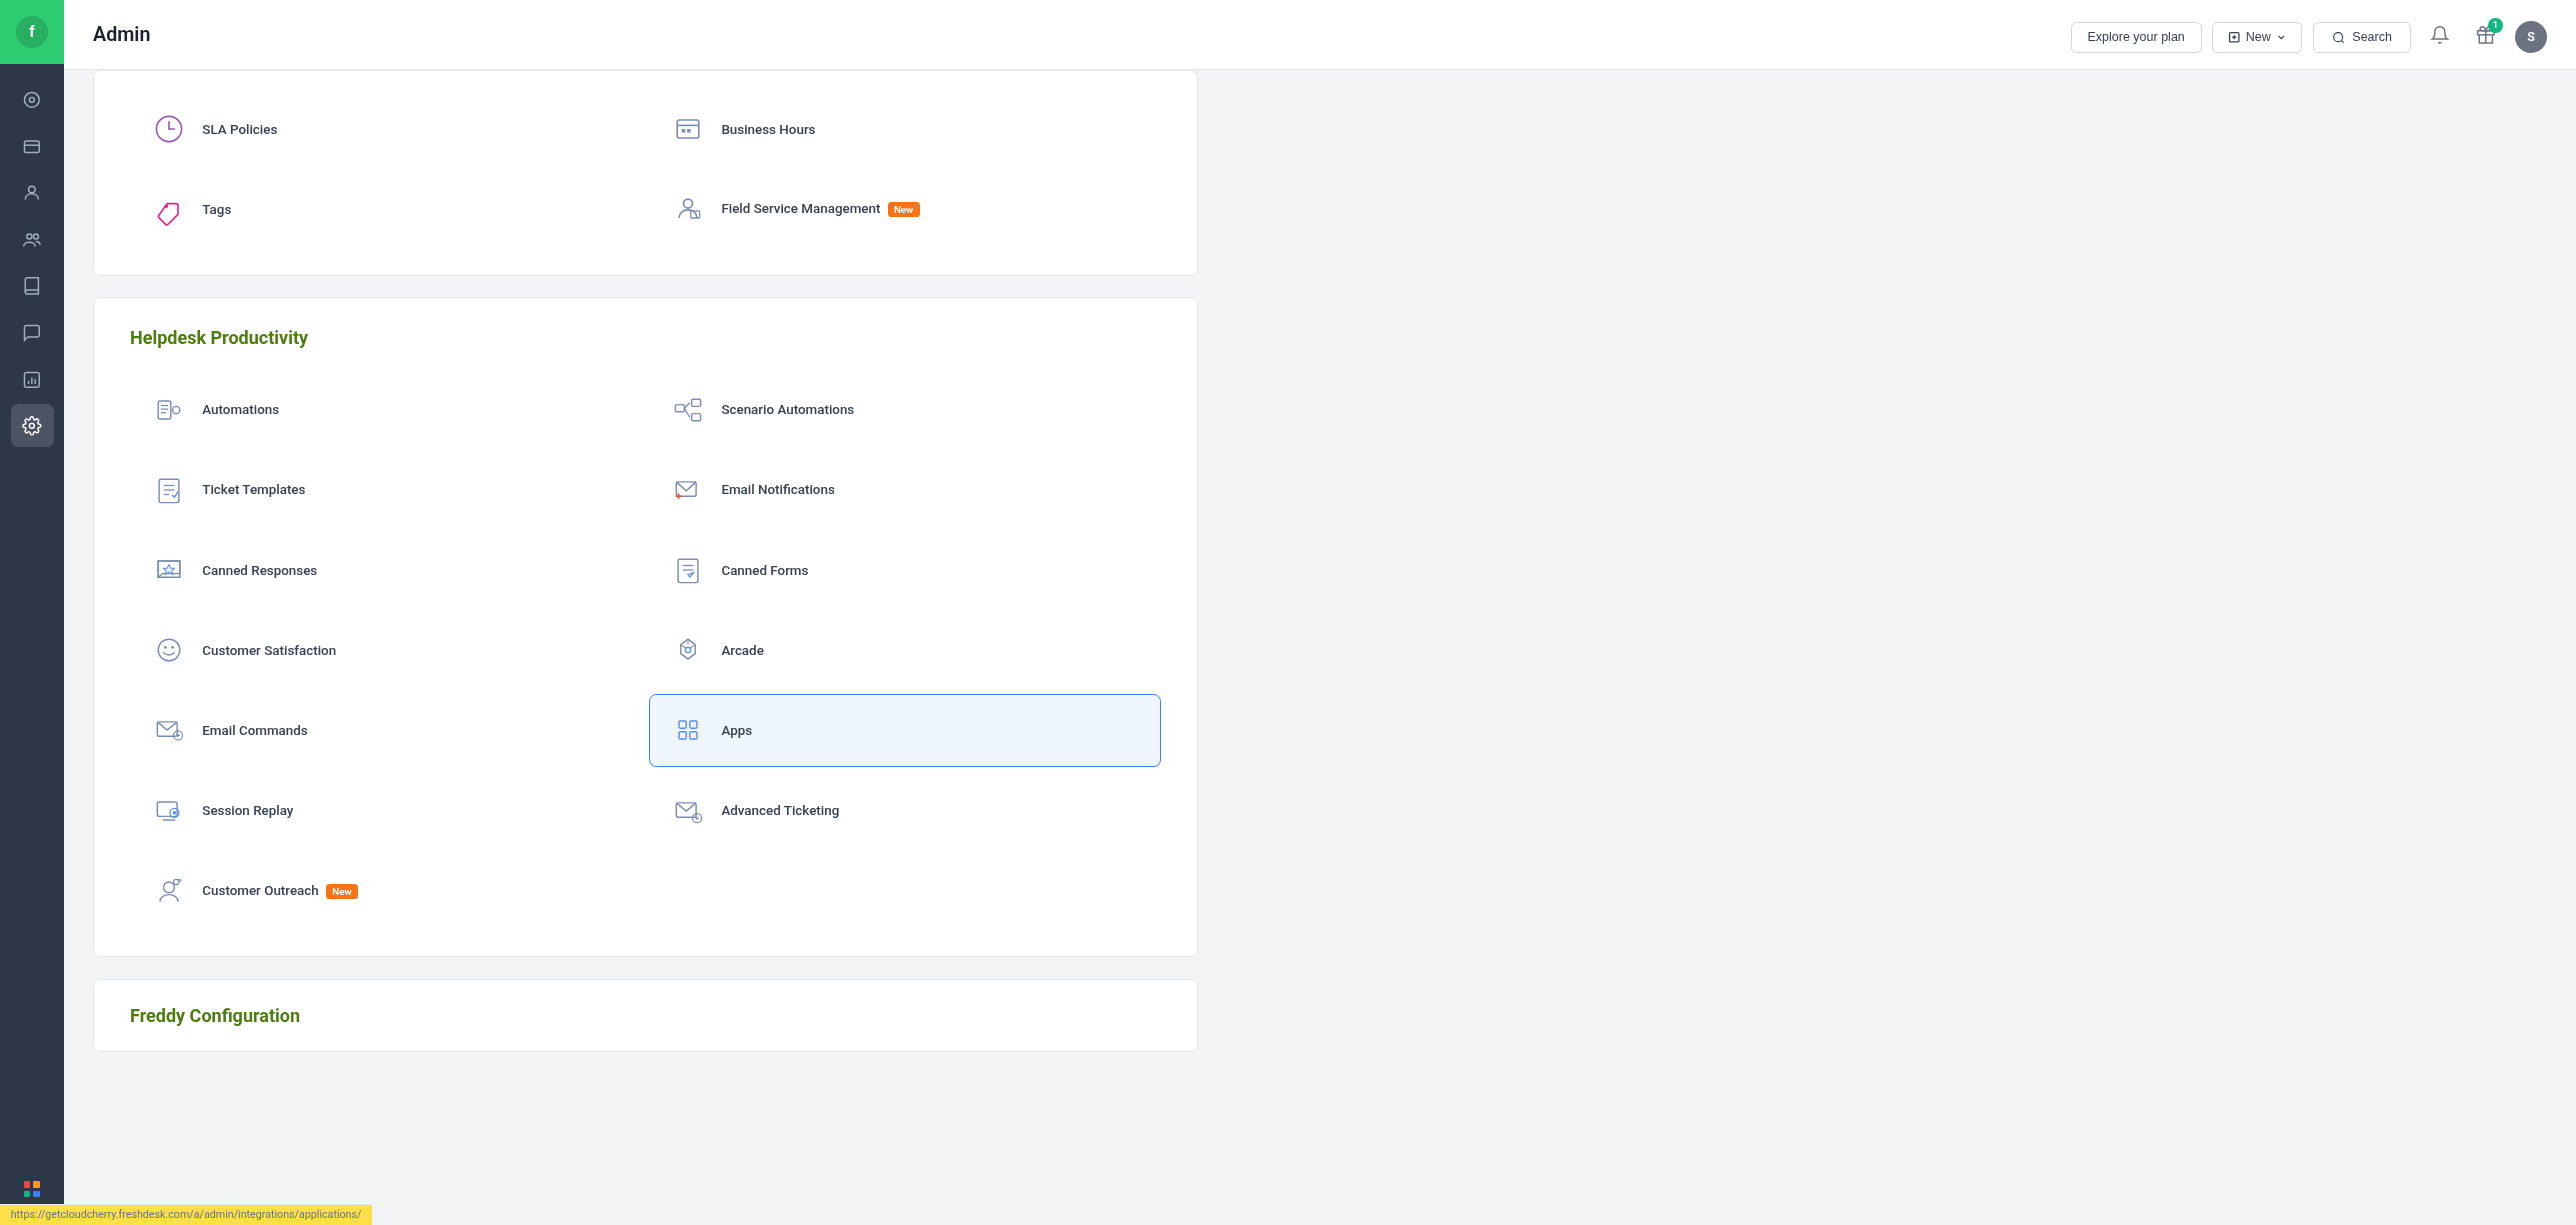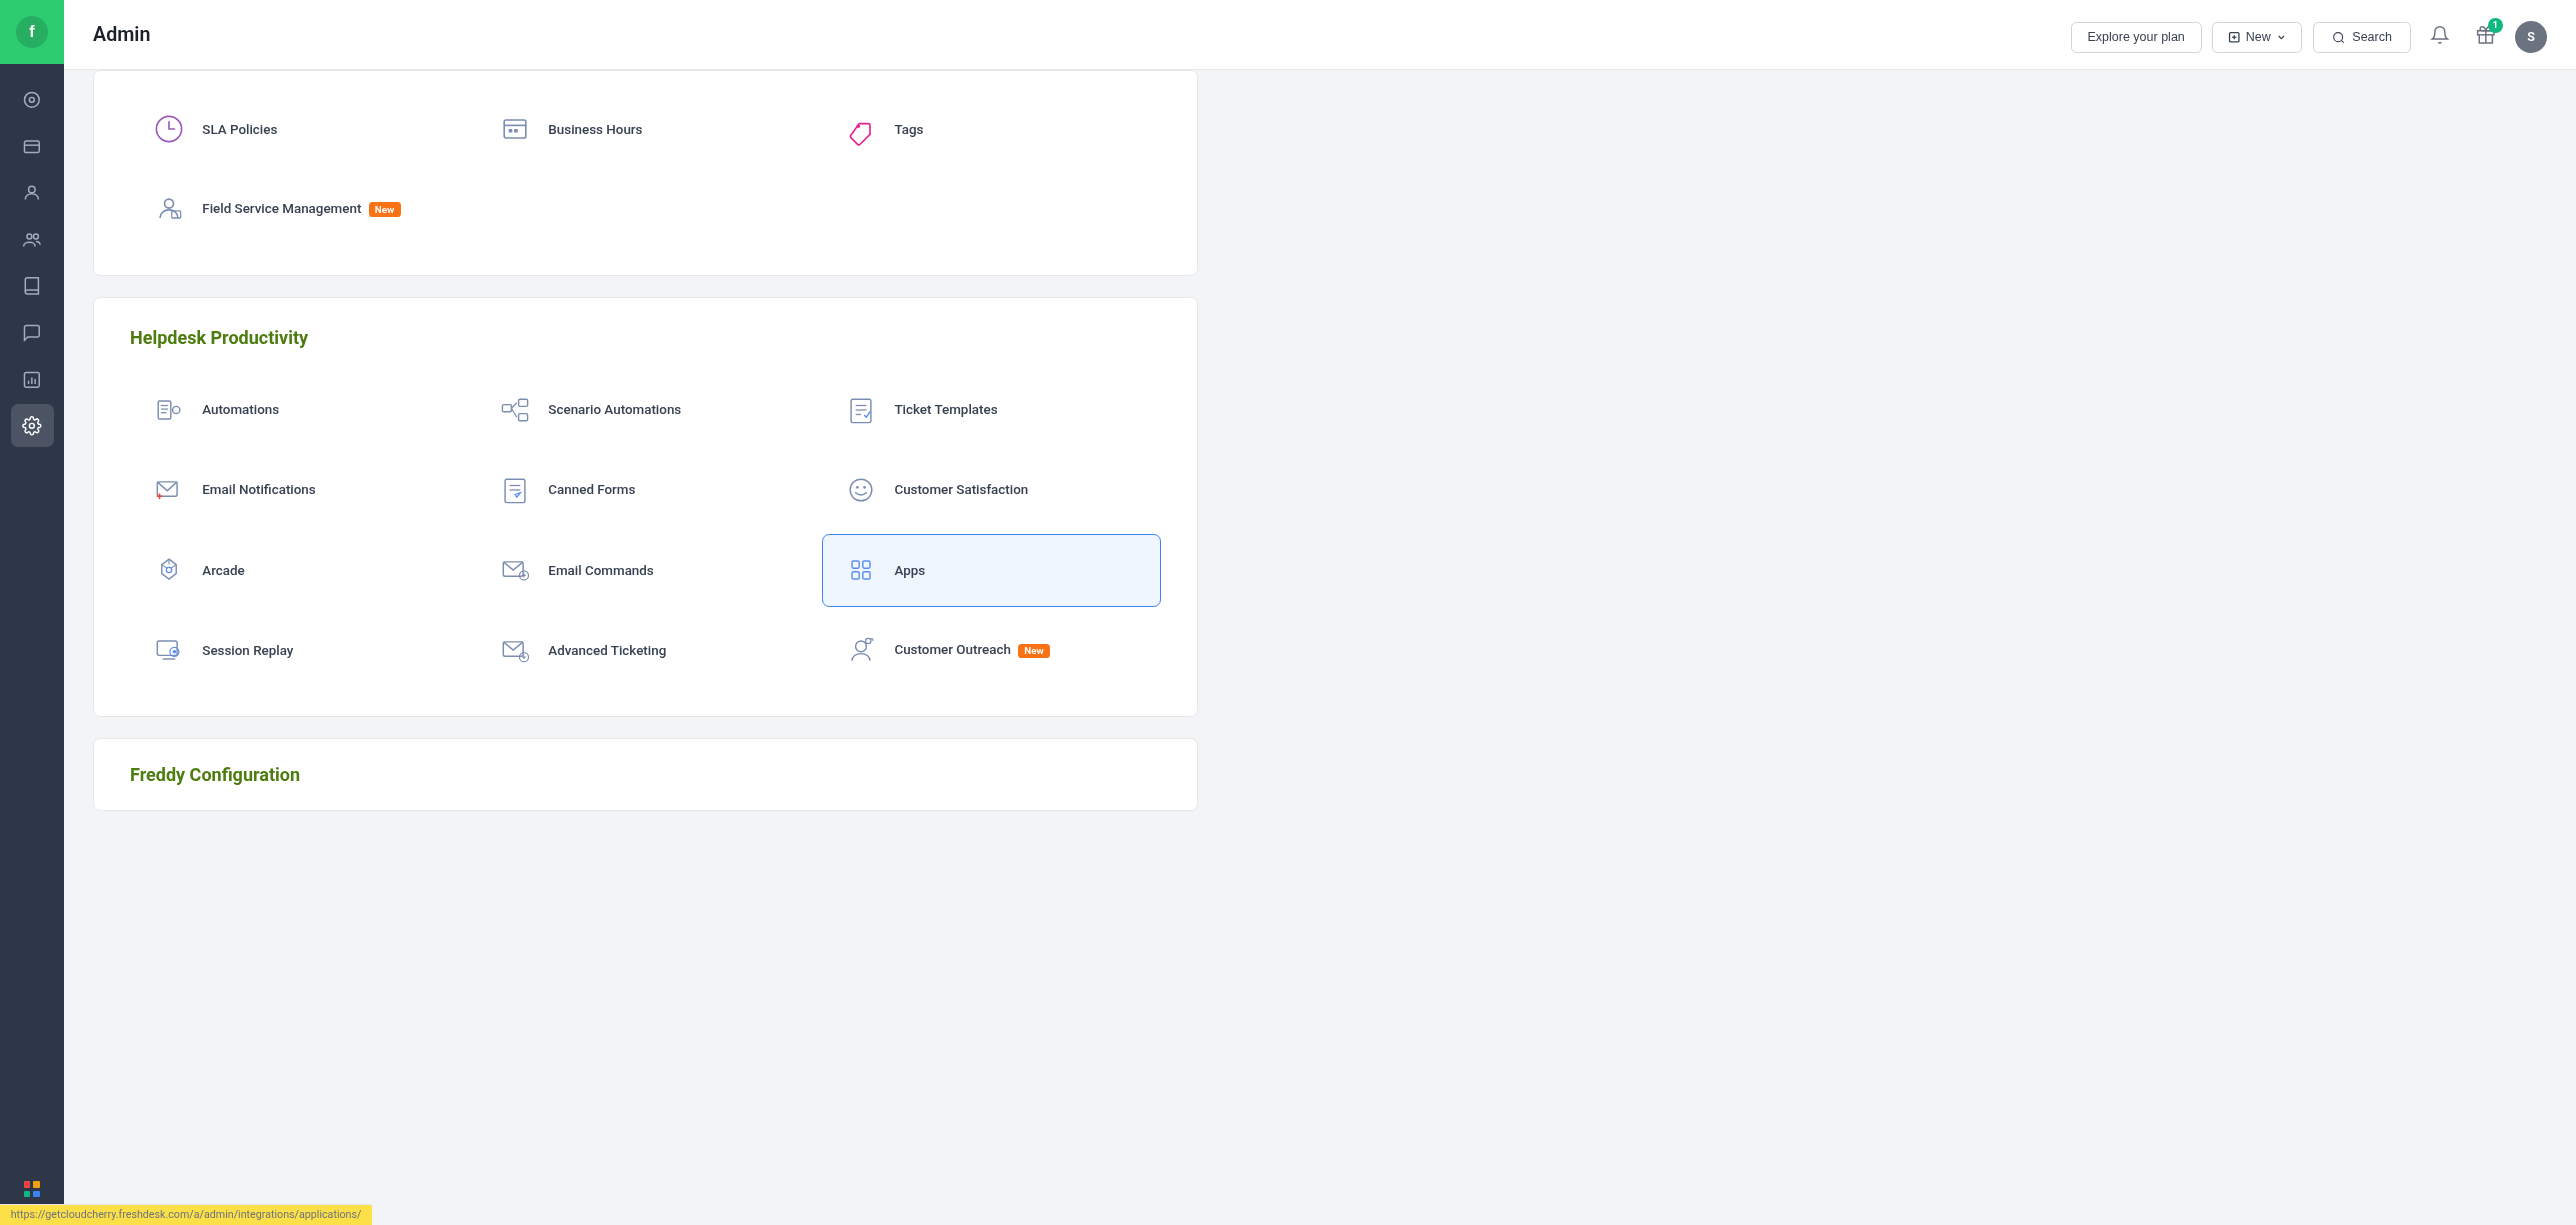--- a/index.html
+++ b/index.html
@@ -195,21 +195,21 @@
     .section-title {
       font-size: 18px;
       font-weight: 700;
       color: #4d7c0f;
       margin-bottom: 25px;
     }
 
     
     .items-grid {
       display: grid;
-      grid-template-columns: repeat(3, 1fr);
+      grid-template-columns: repeat(2, 1fr);
       gap: 7.2px;
     }
     .grid-item {
       display: flex;
       align-items: center;
       gap: 14.3px;
       padding: 16px 18px;
       border-radius: 7.2px;
       cursor: pointer;
       border: 1.3px solid transparent;
@@ -489,20 +489,30 @@
               <svg width="36" height="36" viewBox="0 0 40 40" fill="none">
                 <rect x="7" y="11" width="22" height="16" rx="2" stroke="#7b8db0" stroke-width="1.6" fill="none"></rect>
                 <polyline points="7,11 18,21 29,11" stroke="#7b8db0" stroke-width="1.6" fill="none"></polyline>
                 <line x1="7" y1="27" x2="12" y2="27" stroke="#e74c3c" stroke-width="1.8" stroke-linecap="round"></line>
                 <line x1="9.5" y1="24.5" x2="9.5" y2="29.5" stroke="#e74c3c" stroke-width="1.8" stroke-linecap="round"></line>
               </svg>
             </div>
             <span class="grid-item-label">Email Notifications</span>
           </div>
 
+          <div class="grid-item">
+            <div class="grid-item-icon">
+              <svg width="36" height="36" viewBox="0 0 40 40" fill="none">
+                <path d="M8 10h24v18H8z" rx="2" stroke="#7b8db0" stroke-width="1.6" fill="none"></path>
+                <path d="M8 28l5-4h19V10H8v18z" stroke="#7b8db0" stroke-width="1.6" fill="none"></path>
+                <polygon points="20,14 22,18 26,18 23,21 24,25 20,22 16,25 17,21 14,18 18,18" stroke="#5b8def" stroke-width="1.2" fill="none"></polygon>
+              </svg>
+            </div>
+            <span class="grid-item-label">Canned Responses</span>
+          </div>
 
           <div class="grid-item">
             <div class="grid-item-icon">
               <svg width="36" height="36" viewBox="0 0 40 40" fill="none">
                 <rect x="9" y="8" width="22" height="26" rx="2" stroke="#7b8db0" stroke-width="1.6" fill="none"></rect>
                 <line x1="14" y1="15" x2="26" y2="15" stroke="#7b8db0" stroke-width="1.4"></line>
                 <line x1="14" y1="20" x2="26" y2="20" stroke="#7b8db0" stroke-width="1.4"></line>
                 <polygon points="20,25 22,28 26,23" stroke="#5b8def" stroke-width="1.4" fill="none"></polygon>
               </svg>
             </div>

